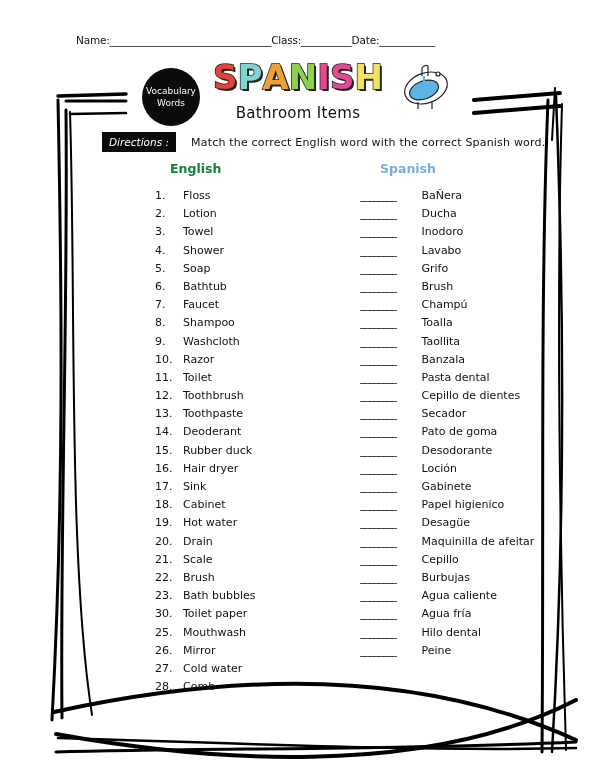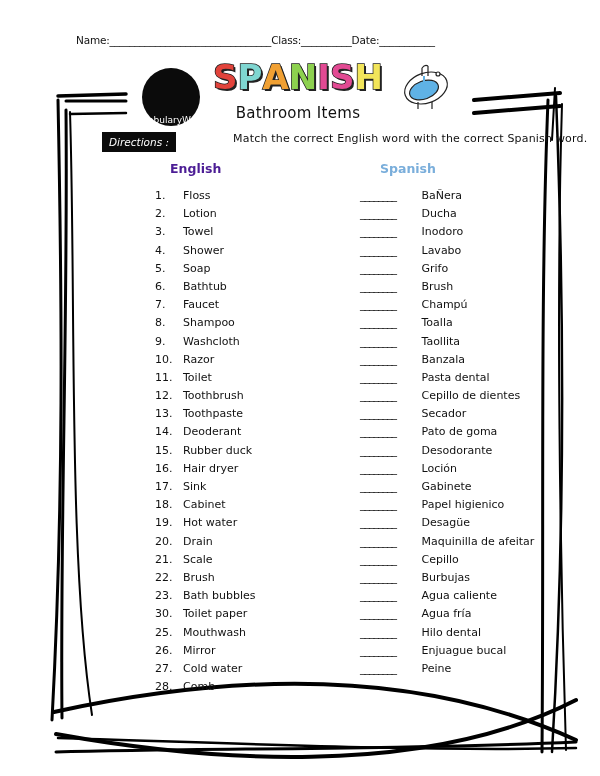--- a/index.html
+++ b/index.html
@@ -1,30 +1,30 @@
 <!DOCTYPE html>
 <html><head>
   <meta charset="utf-8">
   <style>
     html, body { margin: 0; padding: 0; background: #ffffff; }
     body { width: 600px; height: 776px; position: relative; overflow: hidden; font-family: "DejaVu Sans", sans-serif; color: #111; }
     .header-line { position: absolute; top: 34px; left: 58px; width: 490px; font-size: 10.5px; letter-spacing: -0.2px; white-space: nowrap; margin-left: 18px; }
     .header-line span { display: inline; }
     .frame { position: absolute; left: 0; top: 0; width: 600px; height: 776px; pointer-events: none; }
-    .vocab-badge { position: absolute; left: 142px; top: 68px; width: 58px; height: 58px; border-radius: 50%; background: #0b0b0b; color: #fff; font-size: 9px; text-align: center; display: flex; justify-content: center; line-height: 12px; align-items: flex-end; }
+    .vocab-badge { position: absolute; left: 142px; top: 68px; width: 58px; height: 58px; border-radius: 50%; background: #0b0b0b; color: #fff; font-size: 9px; text-align: center; display: flex; flex-direction: column; justify-content: center; line-height: 12px; }
     .title-wrap { position: absolute; left: 208px; top: 58px; width: 180px; text-align: center; }
     .title-spanish { font-family: "DejaVu Sans", sans-serif; font-weight: bold; font-size: 34px; letter-spacing: 0px; line-height: 38px; -webkit-text-stroke: 1.5px #222; paint-order: stroke fill; text-shadow: 2px 2px 0 #222; }
     .title-spanish span { display: inline-block; }
     .subtitle { font-size: 15px; margin-top: 8px; letter-spacing: 0.3px; }
     .sink-icon { position: absolute; left: 400px; top: 62px; width: 56px; height: 48px; }
-    .directions { position: absolute; left: 82px; top: 132px; display: flex; gap: 23px; padding-left: 20px; }
+    .directions { position: absolute; left: 82px; top: 132px; display: flex; align-items: center; gap: 15px; padding-left: 20px; }
     .dir-label { background: #0b0b0b; color: #fff; font-size: 10.5px; font-style: italic; padding: 4px 7px; }
-    .dir-text { font-size: 11px; letter-spacing: 0.2px; margin-left: 34px; }
+    .dir-text { font-size: 11px; letter-spacing: 0.2px; }
     .col-head { position: absolute; top: 161px; font-size: 12.5px; font-weight: bold; }
-    .col-eng { left: 170px; color: #4c1d95; }
+    .col-eng { left: 170px; color: #15803d; }
     .col-spa { left: 380px; color: #7aaedb; }
     .list-eng { position: absolute; left: 155px; top: 187px; }
     .list-spa { position: absolute; left: 360px; top: 187px; }
     .row { height: 18.2px; font-size: 11px; line-height: 18px; white-space: nowrap; }
     .num { display: inline-block; width: 28px; }
     .blank { display: inline-block; width: 58px; letter-spacing: -1px; }
   </style>
 </head>
 <body>
 
@@ -139,15 +139,14 @@
   <div class="row"><span class="blank">________</span> <span>Loción</span></div>
   <div class="row"><span class="blank">________</span> <span>Gabinete</span></div>
   <div class="row"><span class="blank">________</span> <span>Papel higienico</span></div>
   <div class="row"><span class="blank">________</span> <span>Desagüe</span></div>
   <div class="row"><span class="blank">________</span> <span>Maquinilla de afeitar</span></div>
   <div class="row"><span class="blank">________</span> <span>Cepillo</span></div>
   <div class="row"><span class="blank">________</span> <span>Burbujas</span></div>
   <div class="row"><span class="blank">________</span> <span>Agua caliente</span></div>
   <div class="row"><span class="blank">________</span> <span>Agua fría</span></div>
   <div class="row"><span class="blank">________</span> <span>Hilo dental</span></div>
-  <div class="row"><span class="blank">________</span> <span>Enjuague bucal</span></div>
   <div class="row"><span class="blank">________</span> <span>Peine</span></div>
 </div>
 
 </body></html>

